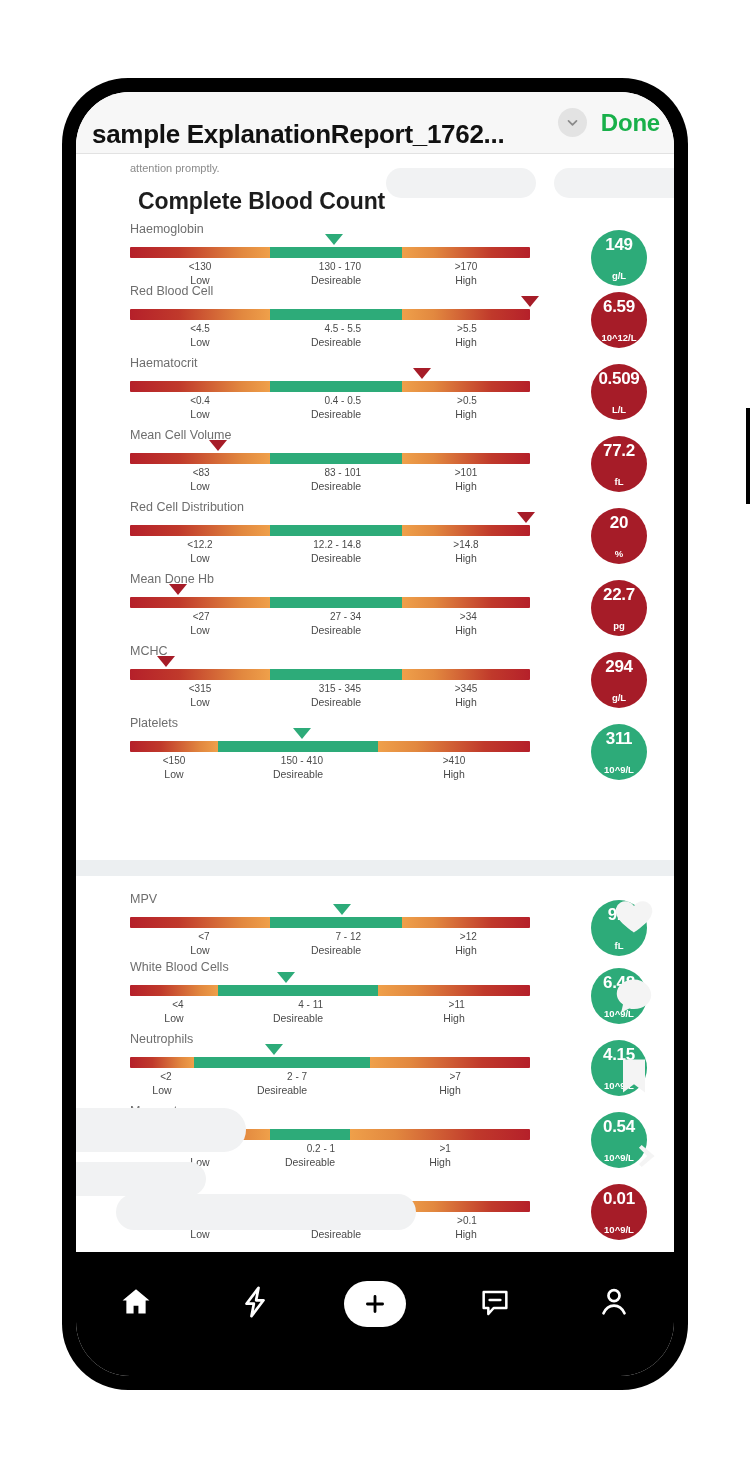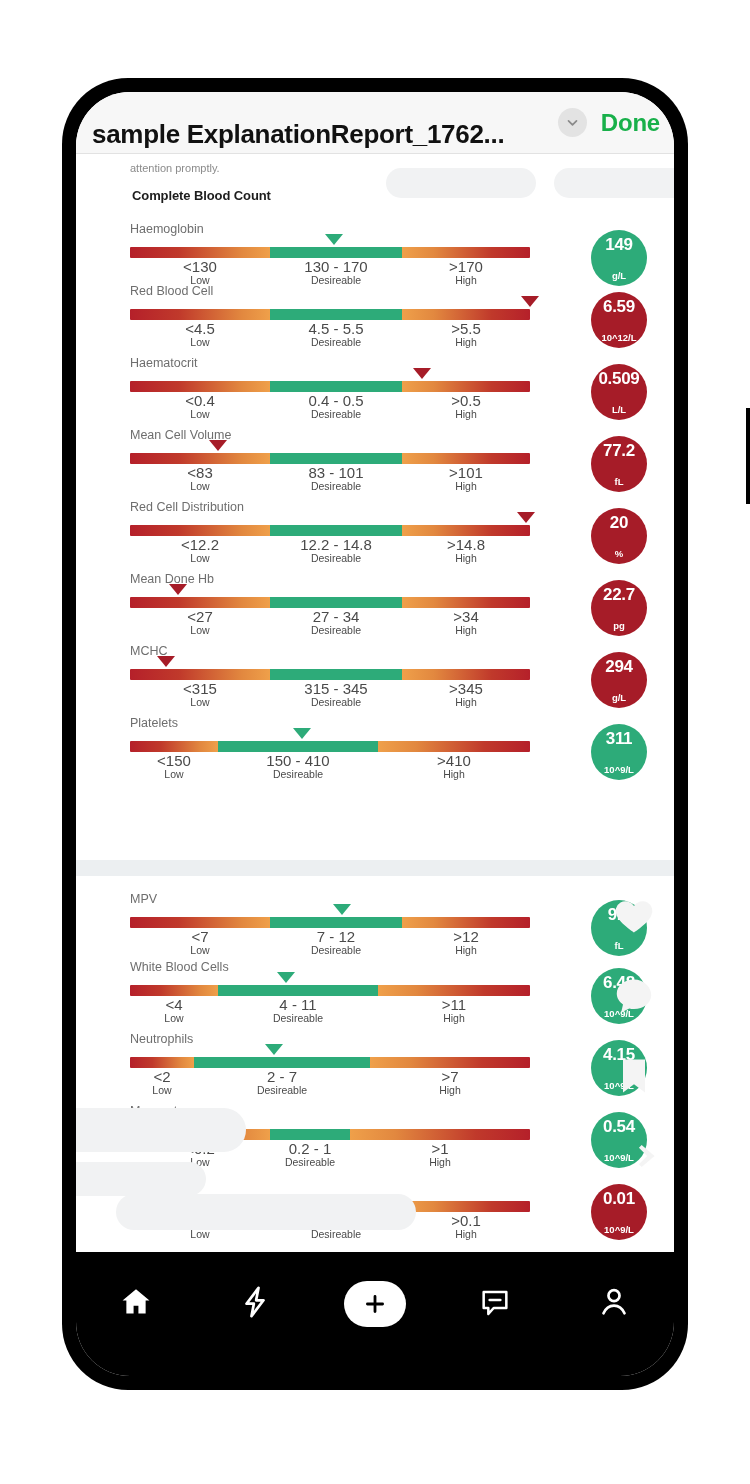--- a/index.html
+++ b/index.html
@@ -72,22 +72,22 @@
   }
   #page-2 { height: 706px; }
   #page-gap { height: 16px; background: #eceff1; }
   #page-3 { height: 440px; }
 
   .intro-line {
     position: absolute; left: 54px; top: 8px;
     font-size: 11px; color: #8b8b8b;
   }
   .section-title {
-    position: absolute; left: 56px; top: 34px;
-    font-size: 13px; font-weight: bold; color: #1d1d1d;
+    position: absolute; left: 62px; top: 34px;
+    font-size: 23px; font-weight: bold; color: #1d1d1d;
     letter-spacing: -0.1px;
   }
 
   
   .row { position: absolute; left: 0; width: 598px; height: 72px; }
   .row-name {
     position: absolute; left: 54px; top: 0;
     font-size: 12.5px; color: #6e6e6e;
   }
   .bar-wrap { position: absolute; left: 54px; top: 25px; width: 400px; height: 11px; }
@@ -105,21 +105,21 @@
     width: 0; height: 0;
     border-left: 9px solid transparent;
     border-right: 9px solid transparent;
     border-top: 11px solid #2dab79;
     margin-left: -9px;
   }
   .marker.red { border-top-color: #a61c28; }
 
   .ticks { position: absolute; left: 54px; top: 38px; width: 400px; height: 30px; }
   .tick { position: absolute; text-align: center; transform: translateX(-50%); }
-  .tick .t-range { font-size: 15px; color: #4a4a4a; display: block; line-height: 14px; white-space: nowrap; }
+  .tick .t-range { font-size: 10px; color: #4a4a4a; display: block; line-height: 14px; white-space: nowrap; text-align: right; }
   .tick .t-label { font-size: 10.5px; color: #4a4a4a; display: block; line-height: 13px; }
 
   .badge {
     position: absolute; right: 27px; top: 8px;
     width: 56px; height: 56px; border-radius: 50%;
     display: flex; flex-direction: column;
     align-items: center; justify-content: center;
     color: #ffffff; text-align: center; gap: 16px;
   }
   .badge.green { background: #2dab79; }

